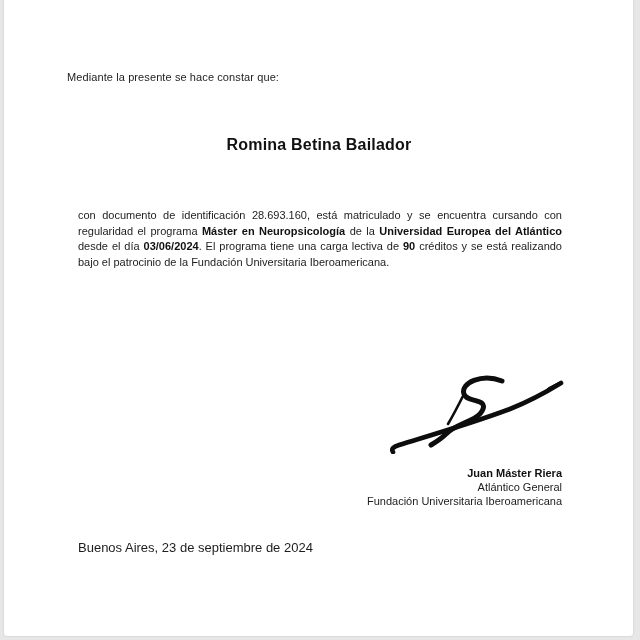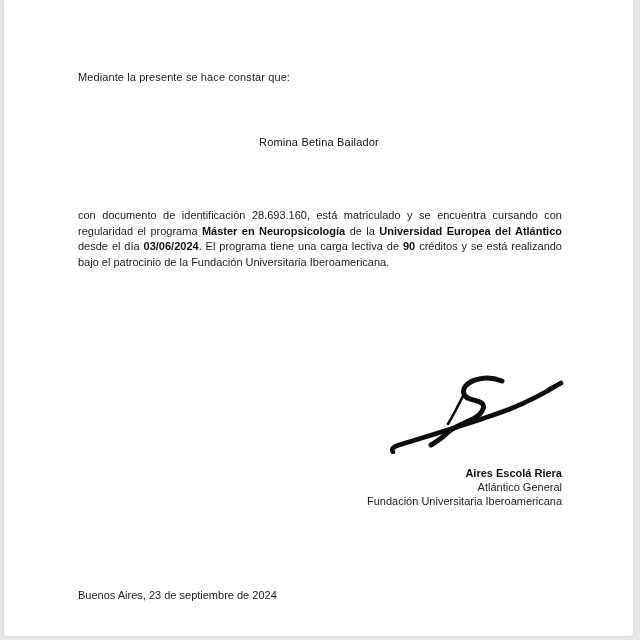--- a/index.html
+++ b/index.html
@@ -11,32 +11,32 @@
   }
   .page {
     position: absolute;
     left: 4px; top: 0; right: 7px; bottom: 4px;
     background: #ffffff;
     box-shadow: 0 0 2px rgba(0,0,0,0.18);
     border-radius: 0 0 3px 3px;
   }
   .intro {
     position: absolute;
-    left: 74px; top: 71px;
+    left: 63px; top: 71px;
     font-size: 11px;
     color: #1d1d1d;
     letter-spacing: 0.1px;
   }
   .student-name {
     position: absolute;
     left: 74px; top: 136px;
     width: 482px;
     text-align: center;
-    font-size: 11px;
-    font-weight: normal;
+    font-size: 16px;
+    font-weight: bold;
     color: #111111;
     letter-spacing: 0.2px;
   }
   .body-paragraph {
     position: absolute;
     left: 74px; top: 208px;
     width: 484px;
     font-size: 11px;
     line-height: 15.6px;
     color: #1d1d1d;
@@ -53,22 +53,22 @@
     left: 74px; top: 466px;
     width: 484px;
     text-align: right;
     font-size: 11px;
     line-height: 14px;
     color: #1d1d1d;
   }
   .signatory-name { font-weight: bold; color: #111111; }
   .date-line {
     position: absolute;
-    left: 74px; top: 589px;
-    font-size: 11px;
+    left: 74px; top: 540px;
+    font-size: 13px;
     color: #1d1d1d;
   }
 </style>
 </head>
 <body>
 
 <div class="page">
 
   <div class="intro">Mediante la presente se hace constar que:</div>
 
@@ -79,20 +79,20 @@
   <svg class="signature-svg" viewBox="0 0 176 80" xmlns="http://www.w3.org/2000/svg">
 
     <path d="M 3,78 C 1,75 3,73 9,71 C 38,62 80,50 120,35 C 140,27 158,17 171,9" fill="none" stroke="#0d0d0d" stroke-width="4.6" stroke-linecap="round"></path>
     <path d="M 171,9 C 166,10 162,13 158,15" fill="none" stroke="#0d0d0d" stroke-width="2.4" stroke-linecap="round"></path>
 
     <path d="M 112,7 C 92,-1 70,9 74,20 C 77,29 97,24 93,35 C 89,47 66,49 56,60 C 51,65 46,68 41,71" fill="none" stroke="#0d0d0d" stroke-width="5" stroke-linecap="round"></path>
     <path d="M 74,20 C 70,28 64,40 58,50" fill="none" stroke="#0d0d0d" stroke-width="2.6" stroke-linecap="round"></path>
   </svg>
 
   <div class="signature-block">
-    <div class="signatory-name">Aires Escolá Riera</div>
+    <div class="signatory-name">Juan Máster Riera</div>
     <div>Atlántico General</div>
     <div>Fundación Universitaria Iberoamericana</div>
   </div>
 
   <div class="date-line">Buenos Aires, 23 de septiembre de 2024</div>
 
 </div>
 
 </body></html>

